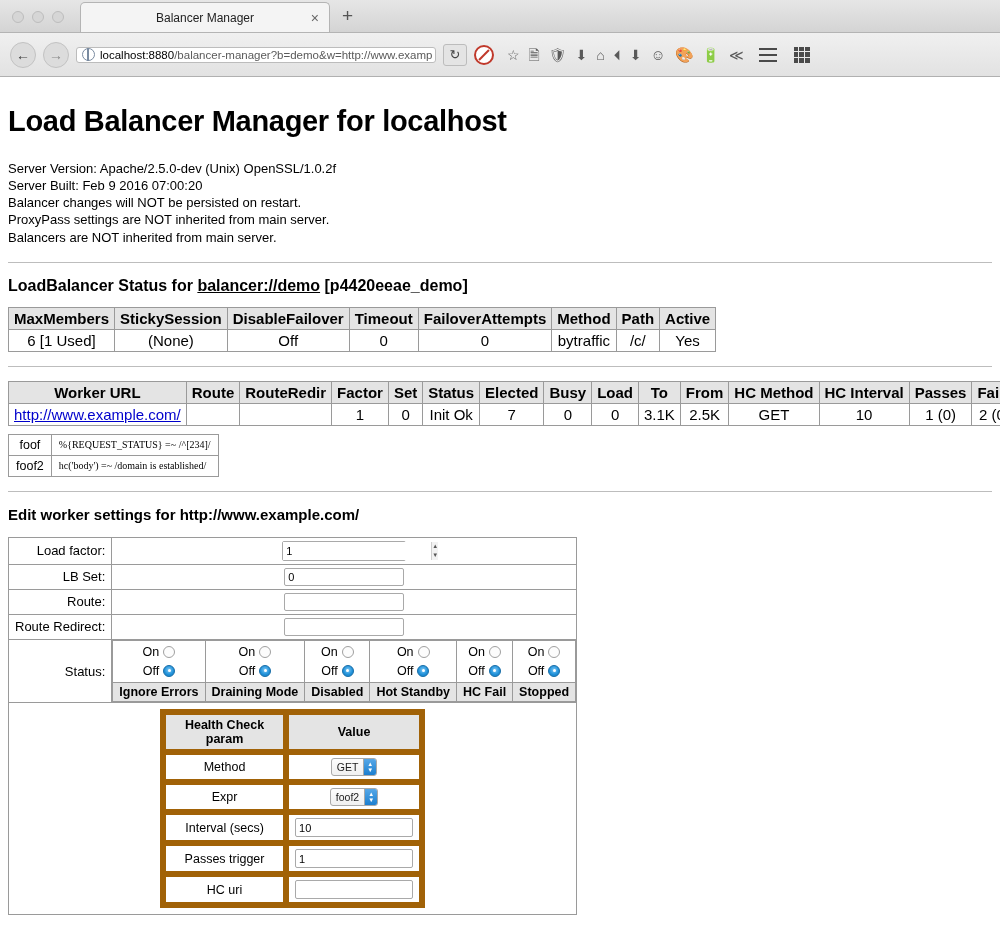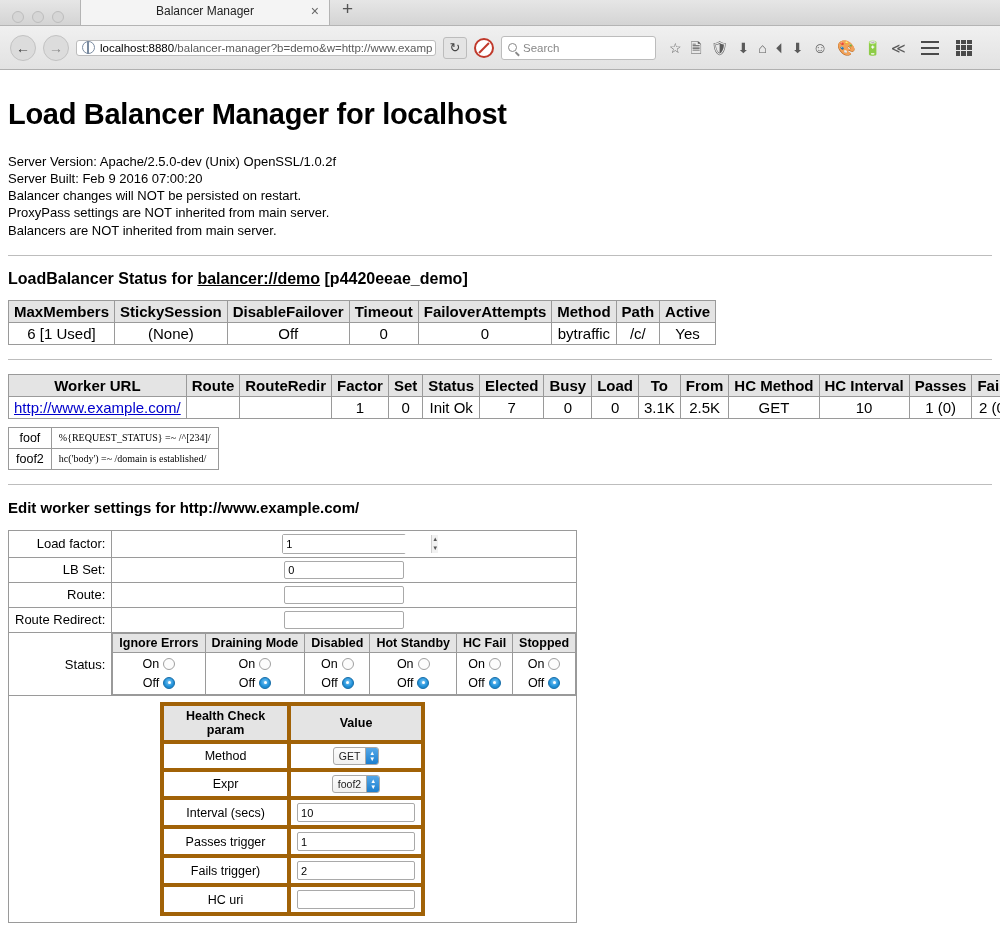--- a/index.html
+++ b/index.html
@@ -11,21 +11,21 @@
     font-family: "Liberation Sans", sans-serif;
     overflow: hidden;
   }
 
   
   .browser {
     width: 1000px;
     background: #e8e8e8;
   }
   .titlebar {
-    height: 26px;
+    height: 33px;
     background: linear-gradient(#e6e6e6, #d4d4d4);
     border-bottom: 1px solid #b4b4b4;
     display: flex;
     align-items: flex-end;
     position: relative;
   }
   .traffic {
     position: absolute;
     left: 12px; top: 11px;
     display: flex;
@@ -372,21 +372,21 @@
   }
 
   
   table.hcparam {
     border-collapse: collapse;
     font-size: 12.5px;
     margin: 0 auto;
     width: 265px;
   }
   table.hcparam th, table.hcparam td {
-    border: 4px solid #a16207;
+    border: 6px solid #a16207;
     padding: 3px 6px;
   }
   table.hcparam th { background: #e4e4e4; text-align: center; }
   table.hcparam td.pname { text-align: center; }
   table.hcparam td.pval { text-align: center; }
   input.pin {
     width: 118px;
     height: 19px;
     font-size: 11px;
     border: 1px solid #a9a9a9;
@@ -445,24 +445,20 @@
   <div class="navbar">
     <div class="navbtn active">←</div>
     <div class="navbtn">→</div>
     <div class="urlbar">
       <span class="globe"></span>
       <span class="url-host">localhost:8880</span>
       <span class="url-path">/balancer-manager?b=demo&amp;w=http://www.examp</span>
     </div>
     <div class="reload">↻</div>
     <div class="blockicon"></div>
-    <div class="searchbar">
-      <span class="mag"></span>
-      <span title="Search">Search</span>
-    </div>
     <div class="toolicons">
       <span class="ti">☆</span>
       <span class="ti">🗎</span>
       <span class="ti">🛡</span>
       <span class="ti">⬇</span>
       <span class="ti">⌂</span>
       <span class="ti">⏴</span>
       <span class="ti">⬇</span>
       <span class="ti ti-emoji">☺</span>
       <span class="ti ti-color">🎨</span>
@@ -624,88 +620,88 @@
       <td class="center-cell">
         <input class="txt" value="" style="">
       </td>
     </tr>
     <tr>
       <td class="lbl">Status:</td>
       <td style="padding:0 !important;">
         <table class="status">
           <tbody>
                 <tr>
+            <td>
+              <div class="radiorow">
+                      <span>On</span>
+                      <span class="radio"></span>
+                    </div>
+              <div class="radiorow">
+                      <span>Off</span>
+                      <span class="radio on"></span>
+                    </div>
+            </td>
+            <td>
+              <div class="radiorow">
+                      <span>On</span>
+                      <span class="radio"></span>
+                    </div>
+              <div class="radiorow">
+                      <span>Off</span>
+                      <span class="radio on"></span>
+                    </div>
+            </td>
+            <td>
+              <div class="radiorow">
+                      <span>On</span>
+                      <span class="radio"></span>
+                    </div>
+              <div class="radiorow">
+                      <span>Off</span>
+                      <span class="radio on"></span>
+                    </div>
+            </td>
+            <td>
+              <div class="radiorow">
+                      <span>On</span>
+                      <span class="radio"></span>
+                    </div>
+              <div class="radiorow">
+                      <span>Off</span>
+                      <span class="radio on"></span>
+                    </div>
+            </td>
+            <td>
+              <div class="radiorow">
+                      <span>On</span>
+                      <span class="radio"></span>
+                    </div>
+              <div class="radiorow">
+                      <span>Off</span>
+                      <span class="radio on"></span>
+                    </div>
+            </td>
+            <td>
+              <div class="radiorow">
+                      <span>On</span>
+                      <span class="radio"></span>
+                    </div>
+              <div class="radiorow">
+                      <span>Off</span>
+                      <span class="radio on"></span>
+                    </div>
+            </td>
+          </tr>
+          <tr>
             <th>Ignore Errors</th>
             <th>Draining Mode</th>
             <th>Disabled</th>
             <th>Hot Standby</th>
             <th>HC Fail</th>
             <th>Stopped</th>
-          </tr>
-          <tr>
-            <td>
-              <div class="radiorow">
-                      <span>On</span>
-                      <span class="radio"></span>
-                    </div>
-              <div class="radiorow">
-                      <span>Off</span>
-                      <span class="radio on"></span>
-                    </div>
-            </td>
-            <td>
-              <div class="radiorow">
-                      <span>On</span>
-                      <span class="radio"></span>
-                    </div>
-              <div class="radiorow">
-                      <span>Off</span>
-                      <span class="radio on"></span>
-                    </div>
-            </td>
-            <td>
-              <div class="radiorow">
-                      <span>On</span>
-                      <span class="radio"></span>
-                    </div>
-              <div class="radiorow">
-                      <span>Off</span>
-                      <span class="radio on"></span>
-                    </div>
-            </td>
-            <td>
-              <div class="radiorow">
-                      <span>On</span>
-                      <span class="radio"></span>
-                    </div>
-              <div class="radiorow">
-                      <span>Off</span>
-                      <span class="radio on"></span>
-                    </div>
-            </td>
-            <td>
-              <div class="radiorow">
-                      <span>On</span>
-                      <span class="radio"></span>
-                    </div>
-              <div class="radiorow">
-                      <span>Off</span>
-                      <span class="radio on"></span>
-                    </div>
-            </td>
-            <td>
-              <div class="radiorow">
-                      <span>On</span>
-                      <span class="radio"></span>
-                    </div>
-              <div class="radiorow">
-                      <span>Off</span>
-                      <span class="radio on"></span>
-                    </div>
-            </td>
           </tr>
         </tbody>
             </table>
       </td>
     </tr>
     <tr>
       <td colspan="2" style="padding:6px 0 !important;">
         <table class="hcparam">
           <tbody>
                 <tr>
@@ -736,26 +732,20 @@
               <input class="pin" value="10" style="">
             </td>
           </tr>
           <tr>
             <td class="pname">Passes trigger</td>
             <td class="pval">
               <input class="pin" value="1" style="">
             </td>
           </tr>
           <tr>
-            <td class="pname">Fails trigger)</td>
-            <td class="pval">
-              <input class="pin" value="2" style="">
-            </td>
-          </tr>
-          <tr>
             <td class="pname">HC uri</td>
             <td class="pval">
               <input class="pin" value="" style="">
             </td>
           </tr>
         </tbody>
             </table>
       </td>
     </tr>
 

